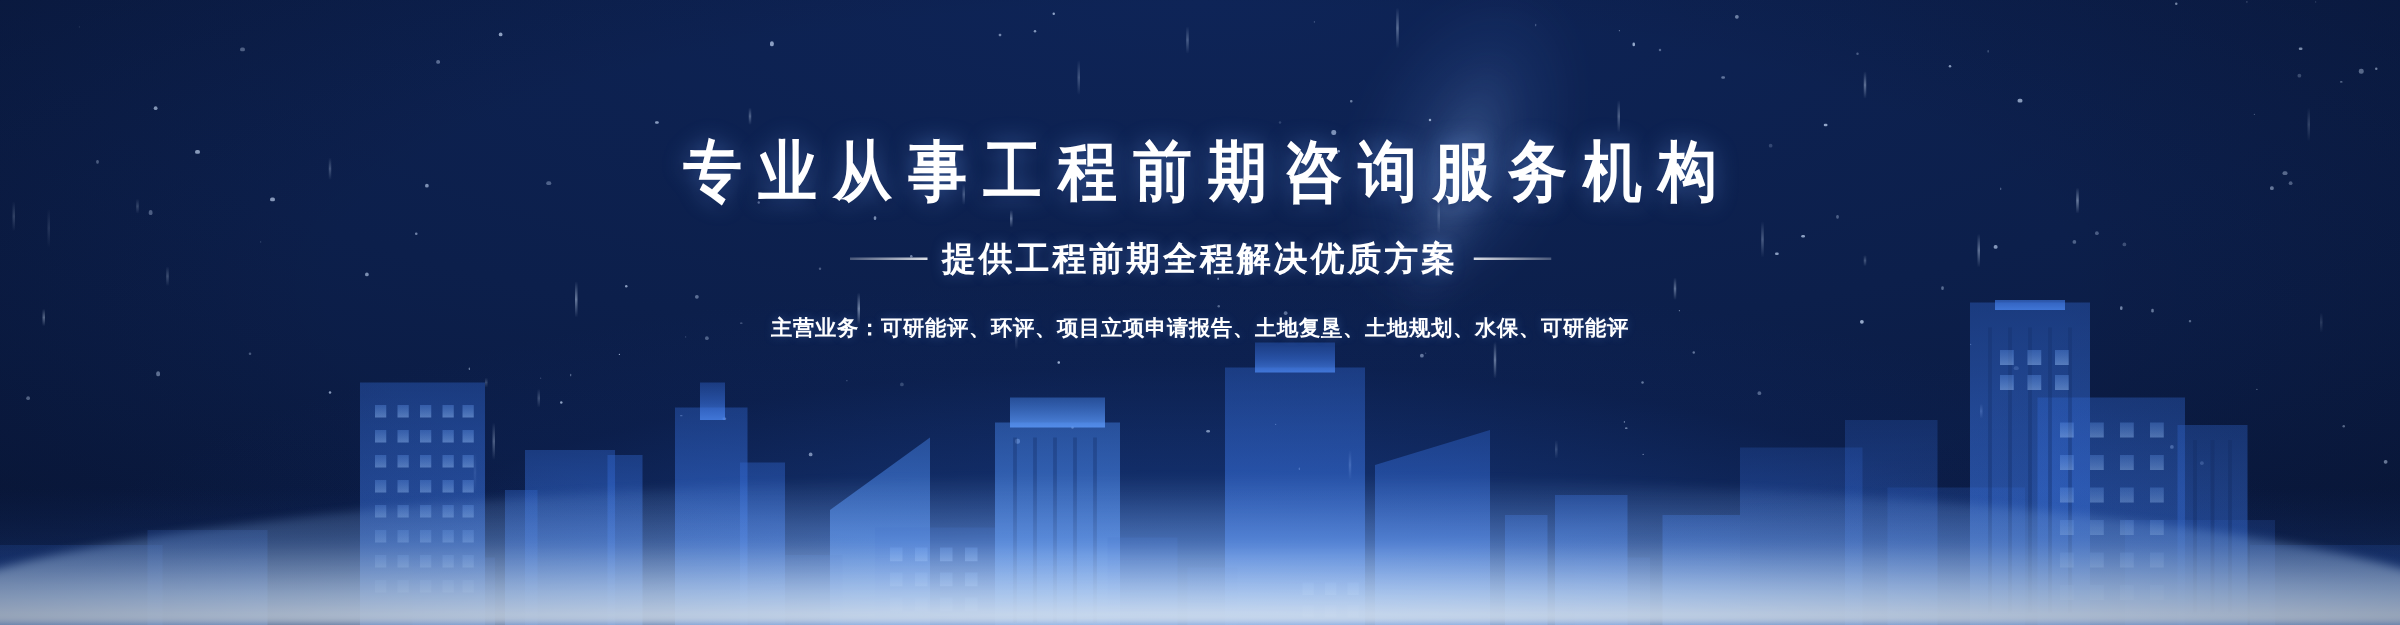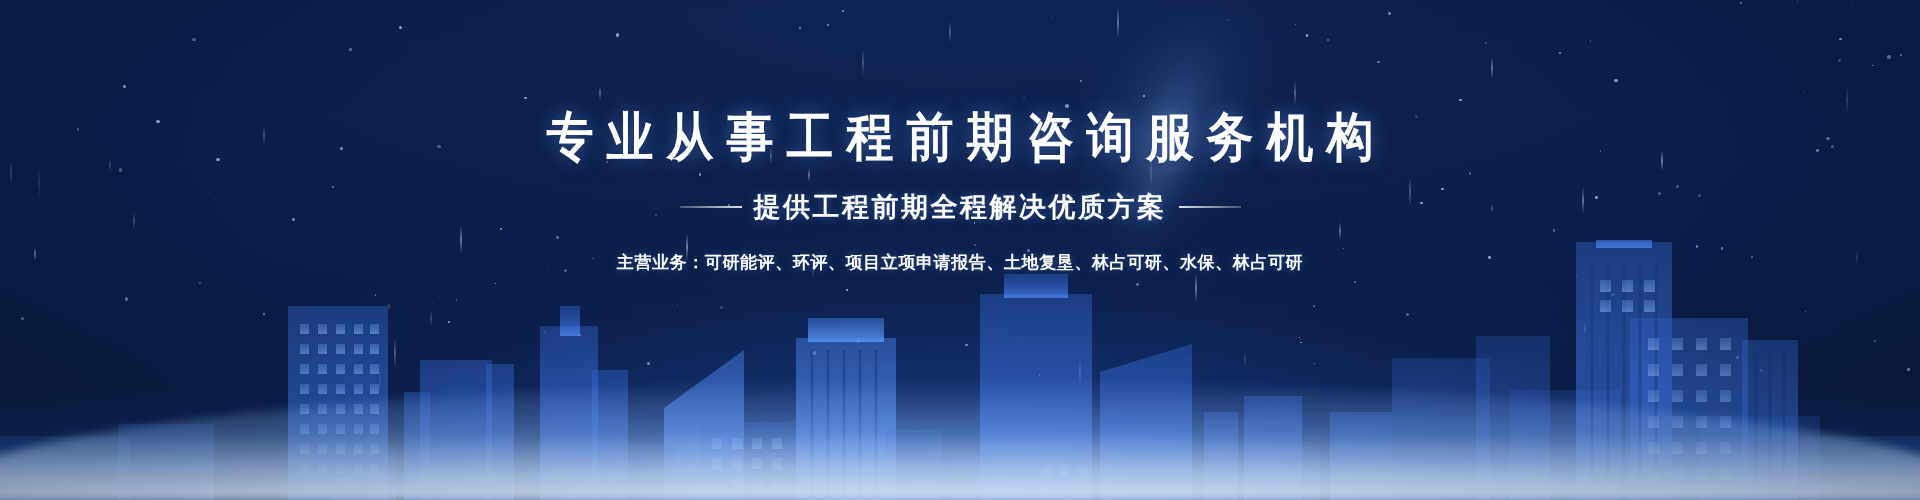--- a/index.html
+++ b/index.html
@@ -582,16 +582,16 @@
 
   <div class="content">
     <div class="headline">专业从事工程前期咨询服务机构</div>
 
     <div class="subline">
       <span class="rule"></span>
       <span class="subtitle">提供工程前期全程解决优质方案</span>
       <span class="rule right"></span>
     </div>
 
-    <div class="bizline">主营业务：可研能评、环评、项目立项申请报告、土地复垦、林占可研、水保、林占可研</div>
+    <div class="bizline">主营业务：可研能评、环评、项目立项申请报告、土地复垦、土地规划、水保、可研能评</div>
   </div>
 
 </div>
 
 </body></html>

